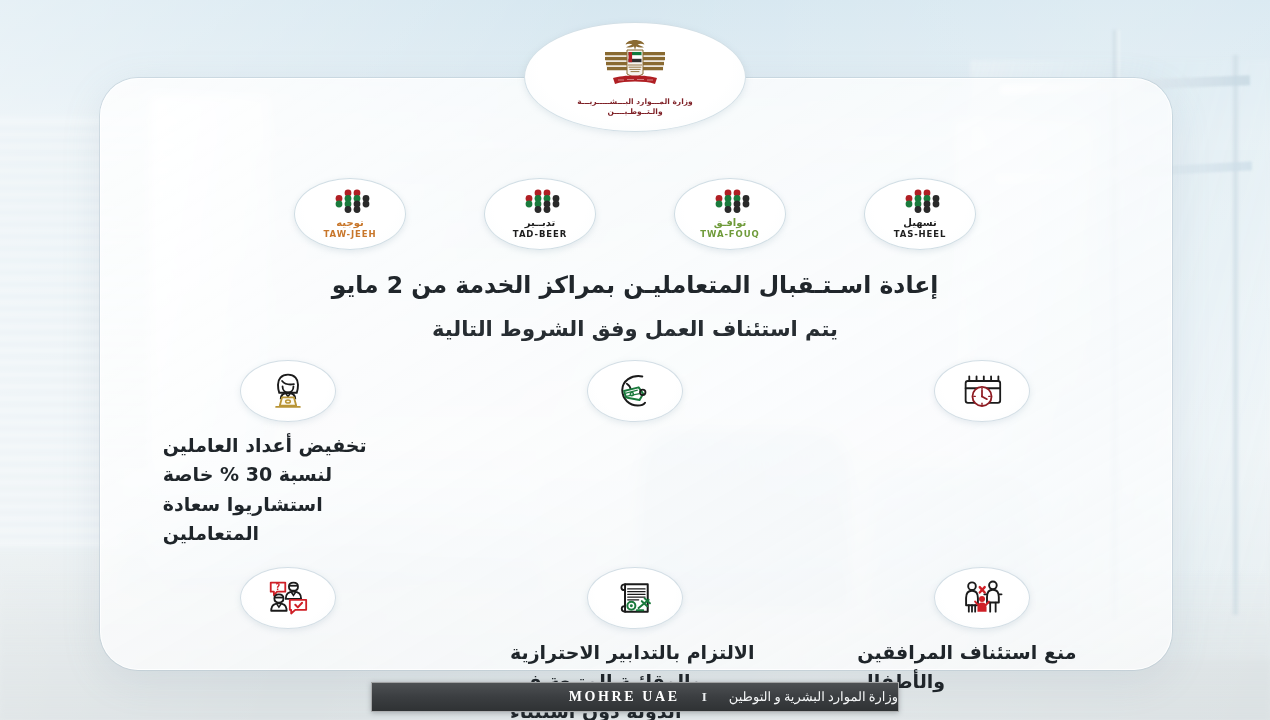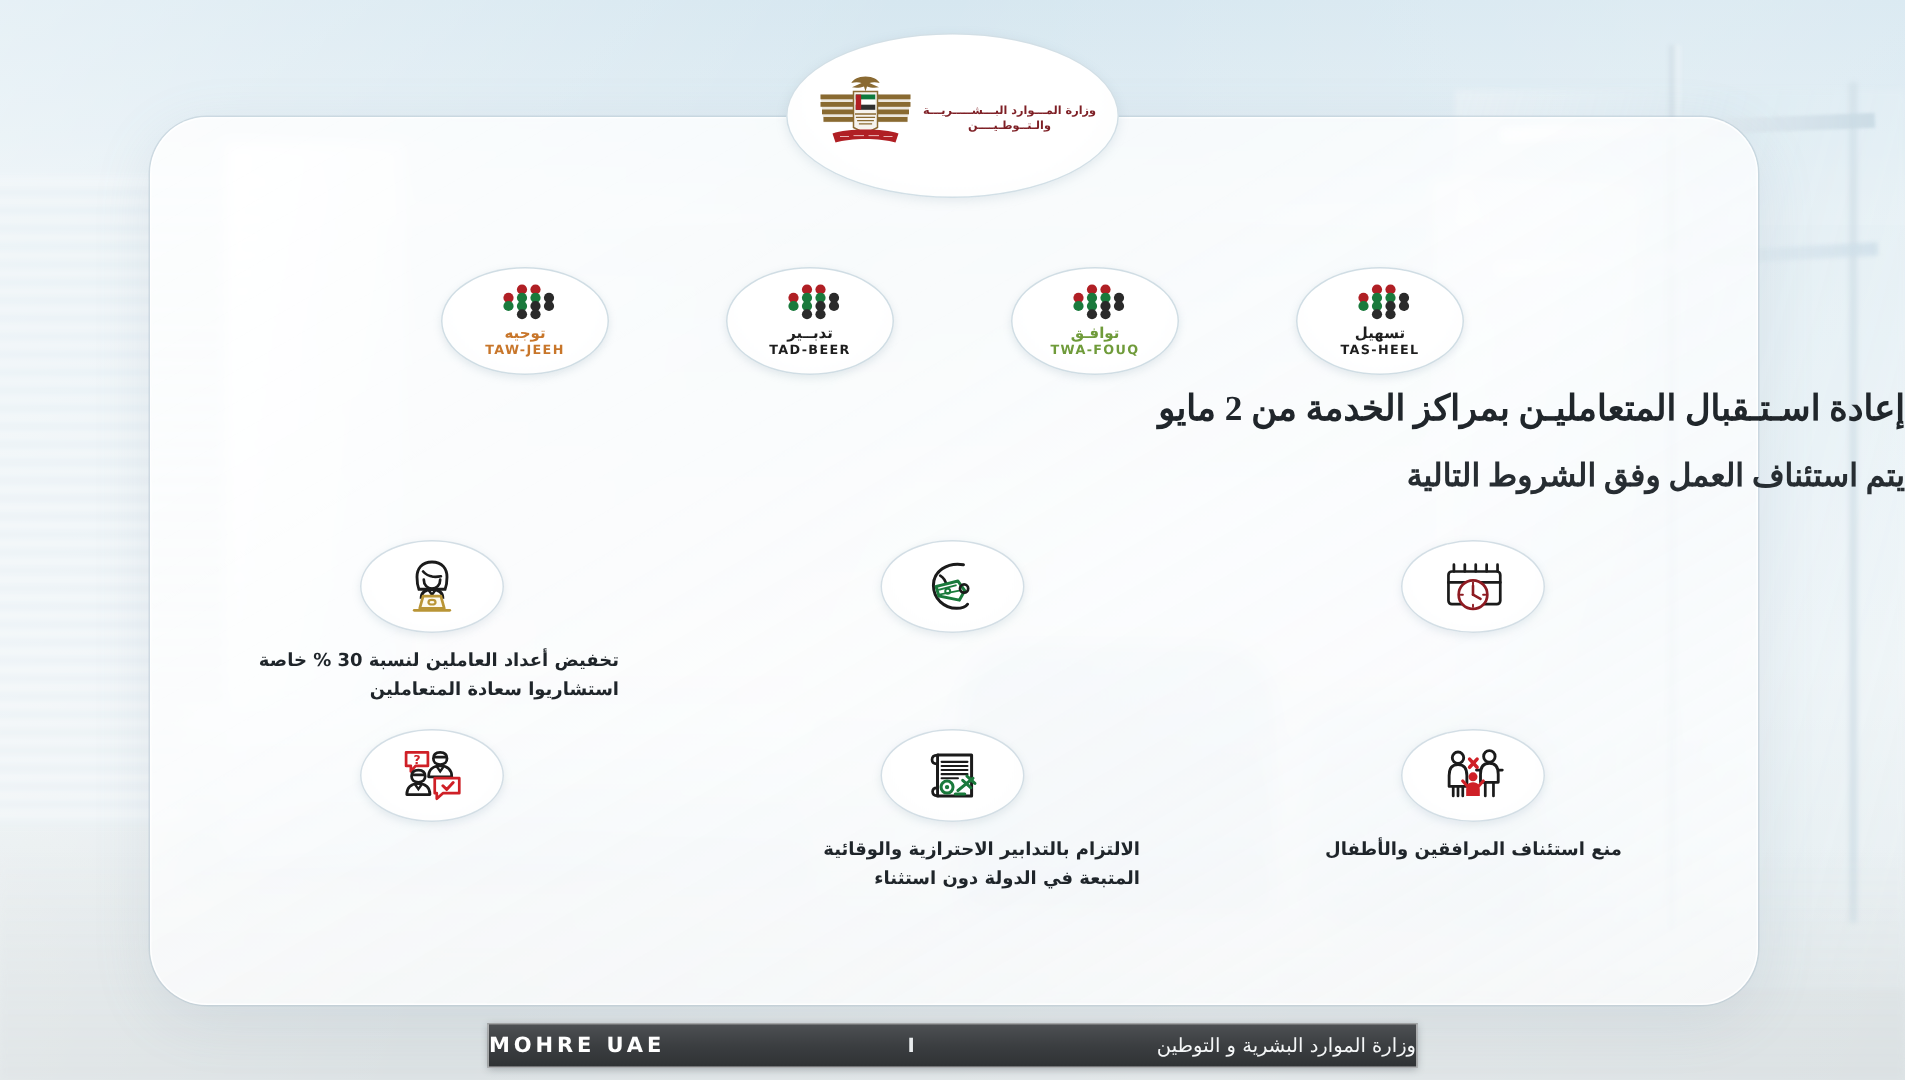--- a/index.html
+++ b/index.html
@@ -113,21 +113,21 @@
     backdrop-filter: blur(2px);
   }
 
   
   .emblem {
     position: absolute; left: 50%; top: 22px; transform: translateX(-50%);
     width: 222px; height: 110px; border-radius: 50%;
     background: radial-gradient(ellipse at 50% 40%, #ffffff 62%, #f7fafb 100%);
     border: 1px solid rgba(205,219,227,.9);
     box-shadow: 0 2px 7px rgba(130,155,170,.18);
-    display: flex; flex-direction: row; align-items: center; justify-content: center;
+    display: flex; flex-direction: column; align-items: center; justify-content: center;
     z-index: 6;
   }
   .emblem-mark { width: 76px; height: 56px; display:block; }
   .emblem-cap {
     margin-top: 3px; text-align: center; line-height: 1.25;
     color: #7e1f25; font-size: 7.5px; letter-spacing: .5px; font-weight: 700;
     direction: rtl;
   }
   .emblem-cap span { display:block; white-space: nowrap; }
 
@@ -144,24 +144,23 @@
     box-shadow: 0 2px 6px rgba(130,155,170,.20);
     display: flex; flex-direction: column; align-items: center; justify-content: center;
     gap: 1px;
   }
   .dots-grid { width: 50px; height: 28px; display: block; }
   .logo-ar { font-size: 10px; font-weight: 700; line-height: 1; direction: rtl; }
   .logo-en { font-size: 8.5px; font-weight: 700; letter-spacing: .9px; line-height: 1.2; }
 
   
   .headline {
-    position: absolute; left: 0; right: 0; top: 256px;
-    text-align: right; direction: rtl;
+    position: absolute; left: 0; right: 0; top: 268px;
+    text-align: center; direction: rtl;
     z-index: 5;
-    font-family: Liberation Serif, serif;
   }
   .headline .h1 {
     font-size: 23.5px; font-weight: 700; color: #20262b;
     letter-spacing: .2px; line-height: 1.5;
   }
   .headline .h2 {
     margin-top: 11px;
     font-size: 21px; font-weight: 700; color: #272d32;
     letter-spacing: .2px; line-height: 1.5;
   }
@@ -177,34 +176,35 @@
   .item { display: flex; flex-direction: column; align-items: center; }
   .icon-circle {
     width: 96px; height: 62px; border-radius: 50%;
     background: radial-gradient(ellipse at 50% 38%, #ffffff 60%, #f9fbfc 100%);
     border: 1px solid rgba(209,220,228,.95);
     box-shadow: 0 2px 6px rgba(130,155,170,.18);
     display: flex; align-items: center; justify-content: center;
   }
   .icon-circle svg { width: 44px; height: 40px; display: block; }
   .item-text {
-    margin-top: 9px; max-width: 250px; text-align: right;
-    direction: rtl; font-size: 12px; font-weight: 700;
+    margin-top: 9px; max-width: 250px; text-align: left;
+    direction: rtl; font-size: 19px; font-weight: 700;
     color: #1f252a; line-height: 1.55; letter-spacing: .1px;
   }
 
   
   .footer {
     position: absolute; left: 50%; transform: translateX(-50%);
-    bottom: 8px; width: 620px; height: 30px;
+    bottom: 8px; width: 528px; height: 30px;
     background: linear-gradient(180deg, #4d5053 0%, #3b3e41 50%, #2f3234 100%);
     border: 1px solid rgba(255,255,255,.55);
-    display: flex; align-items: center; justify-content: space-between; gap: 22px;
+    display: flex; align-items: center; justify-content: flex-end; gap: 22px;
     box-shadow: 0 1px 5px rgba(60,70,78,.35);
     z-index: 7;
+    font-family: Liberation Serif, serif;
   }
   .footer-ar {
     direction: rtl; color: #f4f6f7; font-size: 13px; font-weight: 400;
     letter-spacing: .2px;
   }
   .footer-sep { color: #e9ecee; font-size: 13px; font-weight: 700; }
   .footer-en {
     color: #ffffff; font-size: 14px; font-weight: 700; letter-spacing: 2.6px;
   }
 </style>

